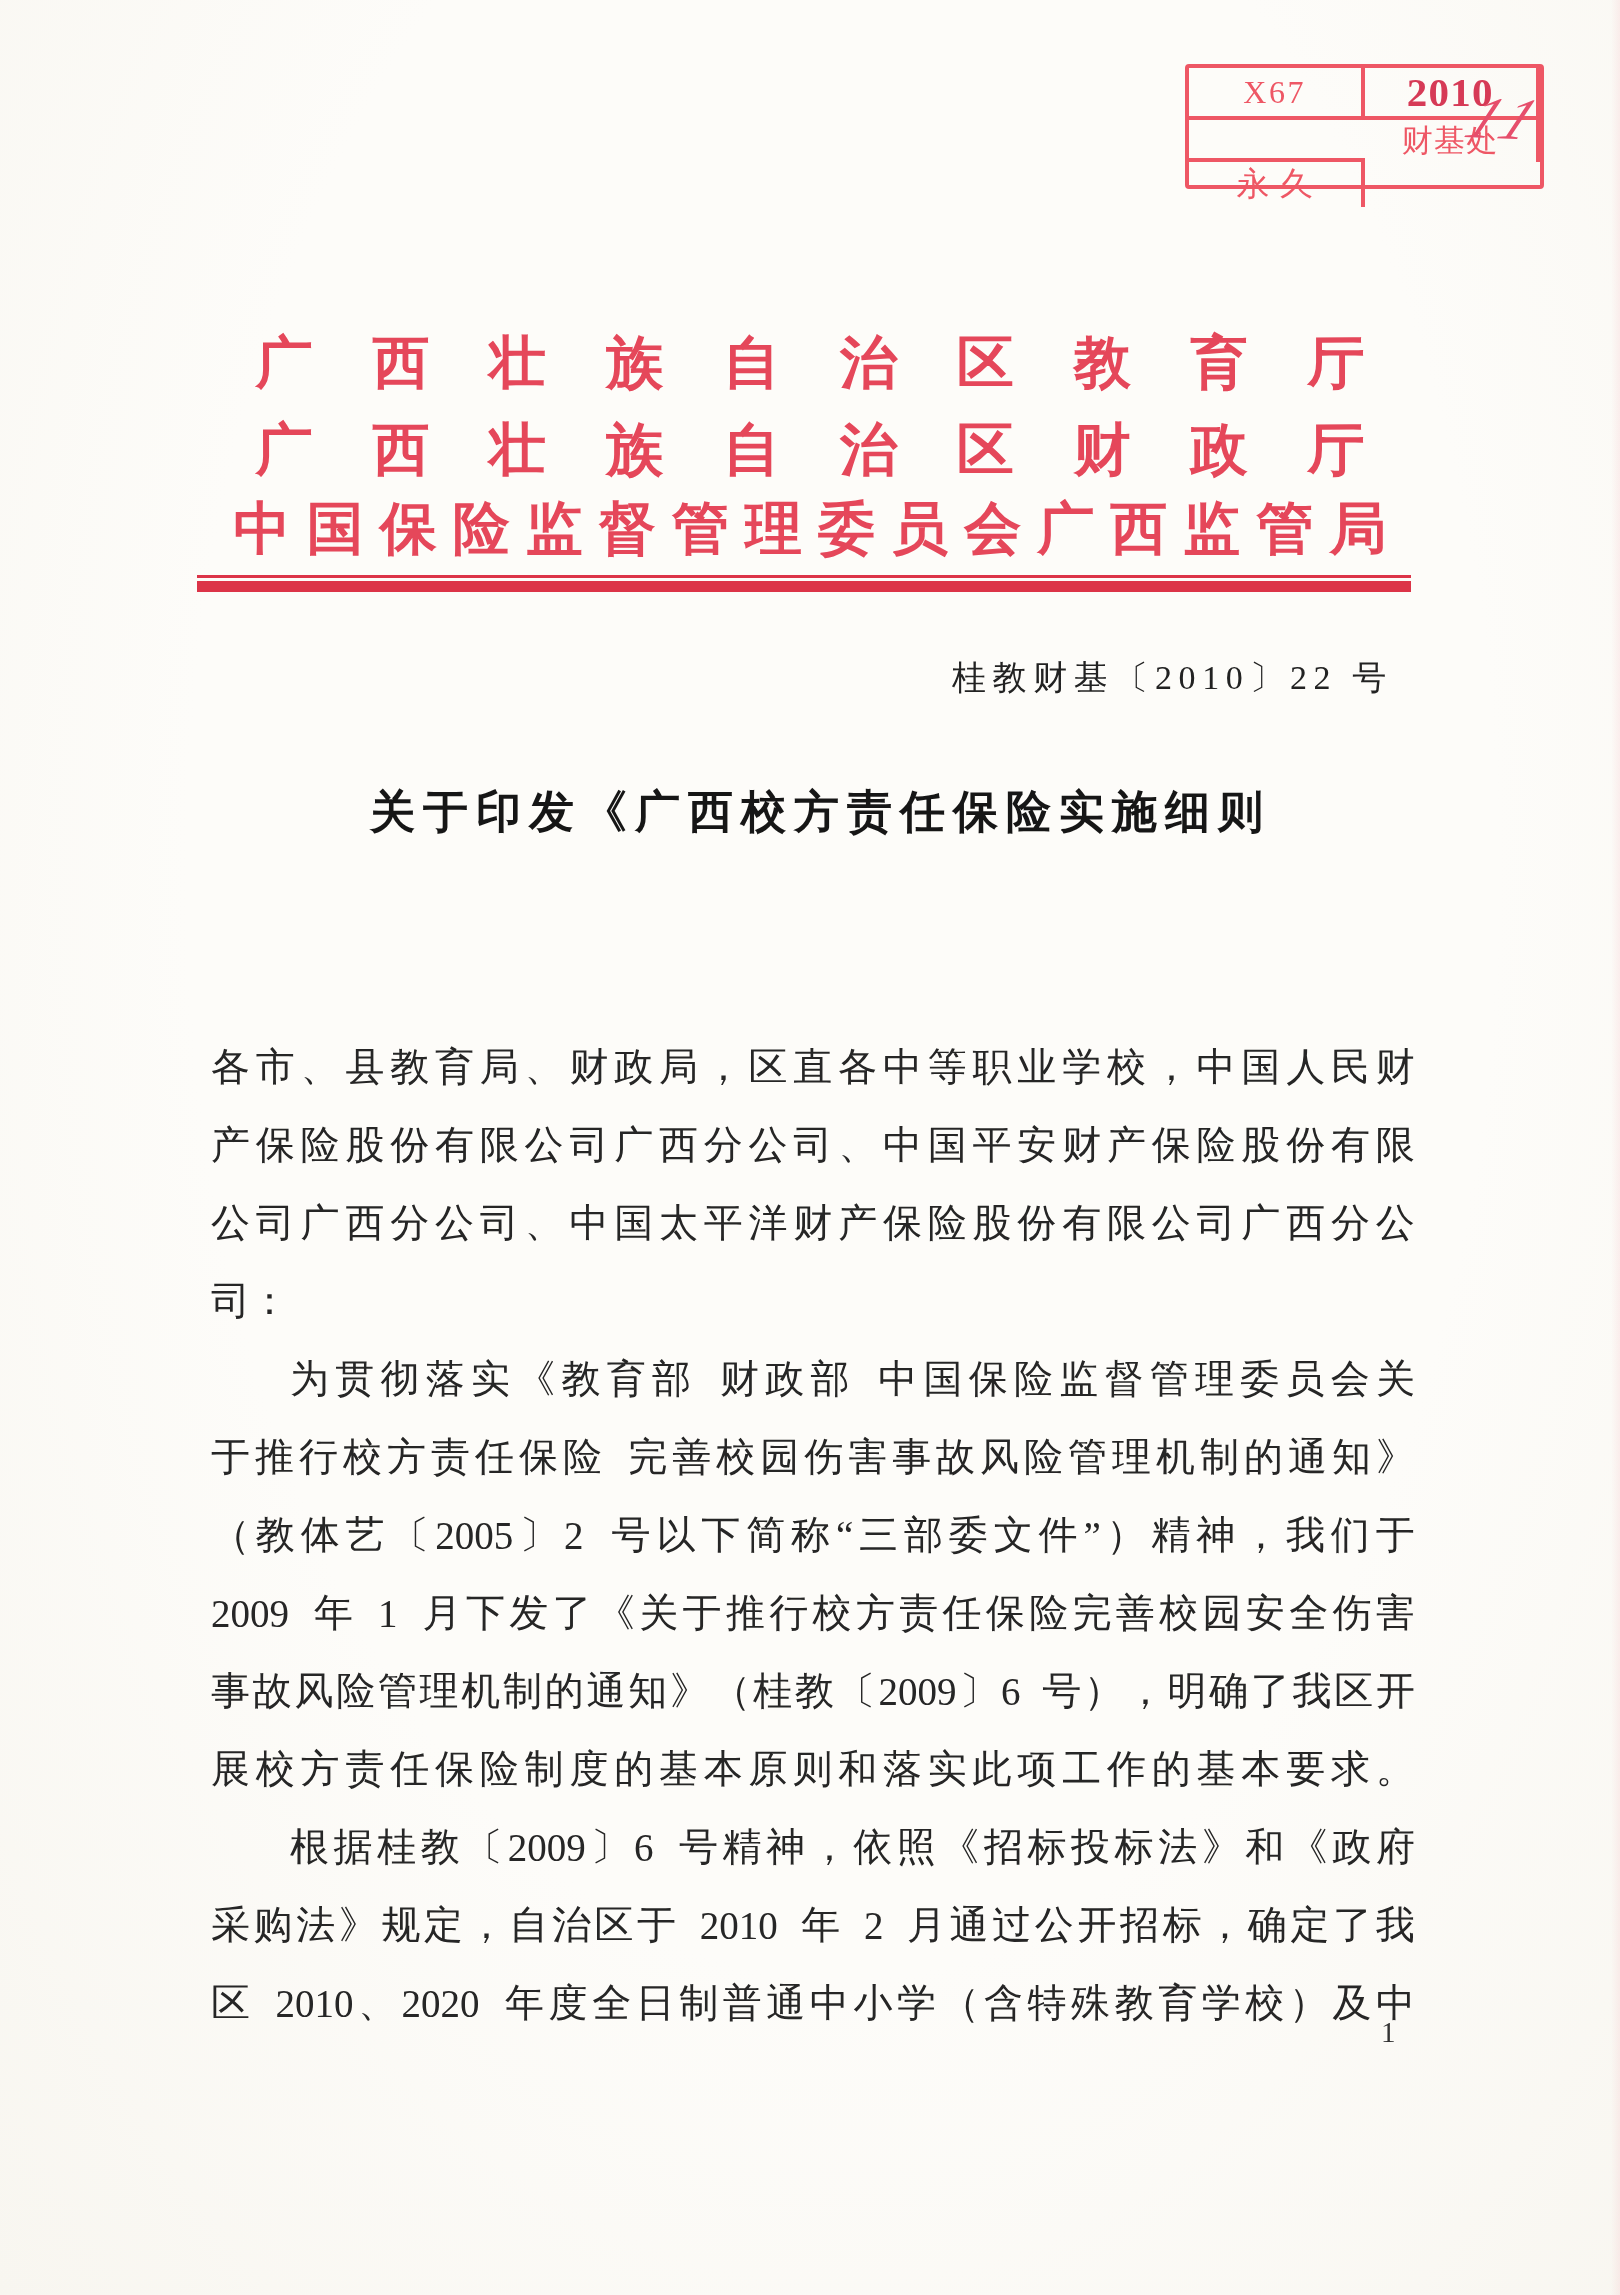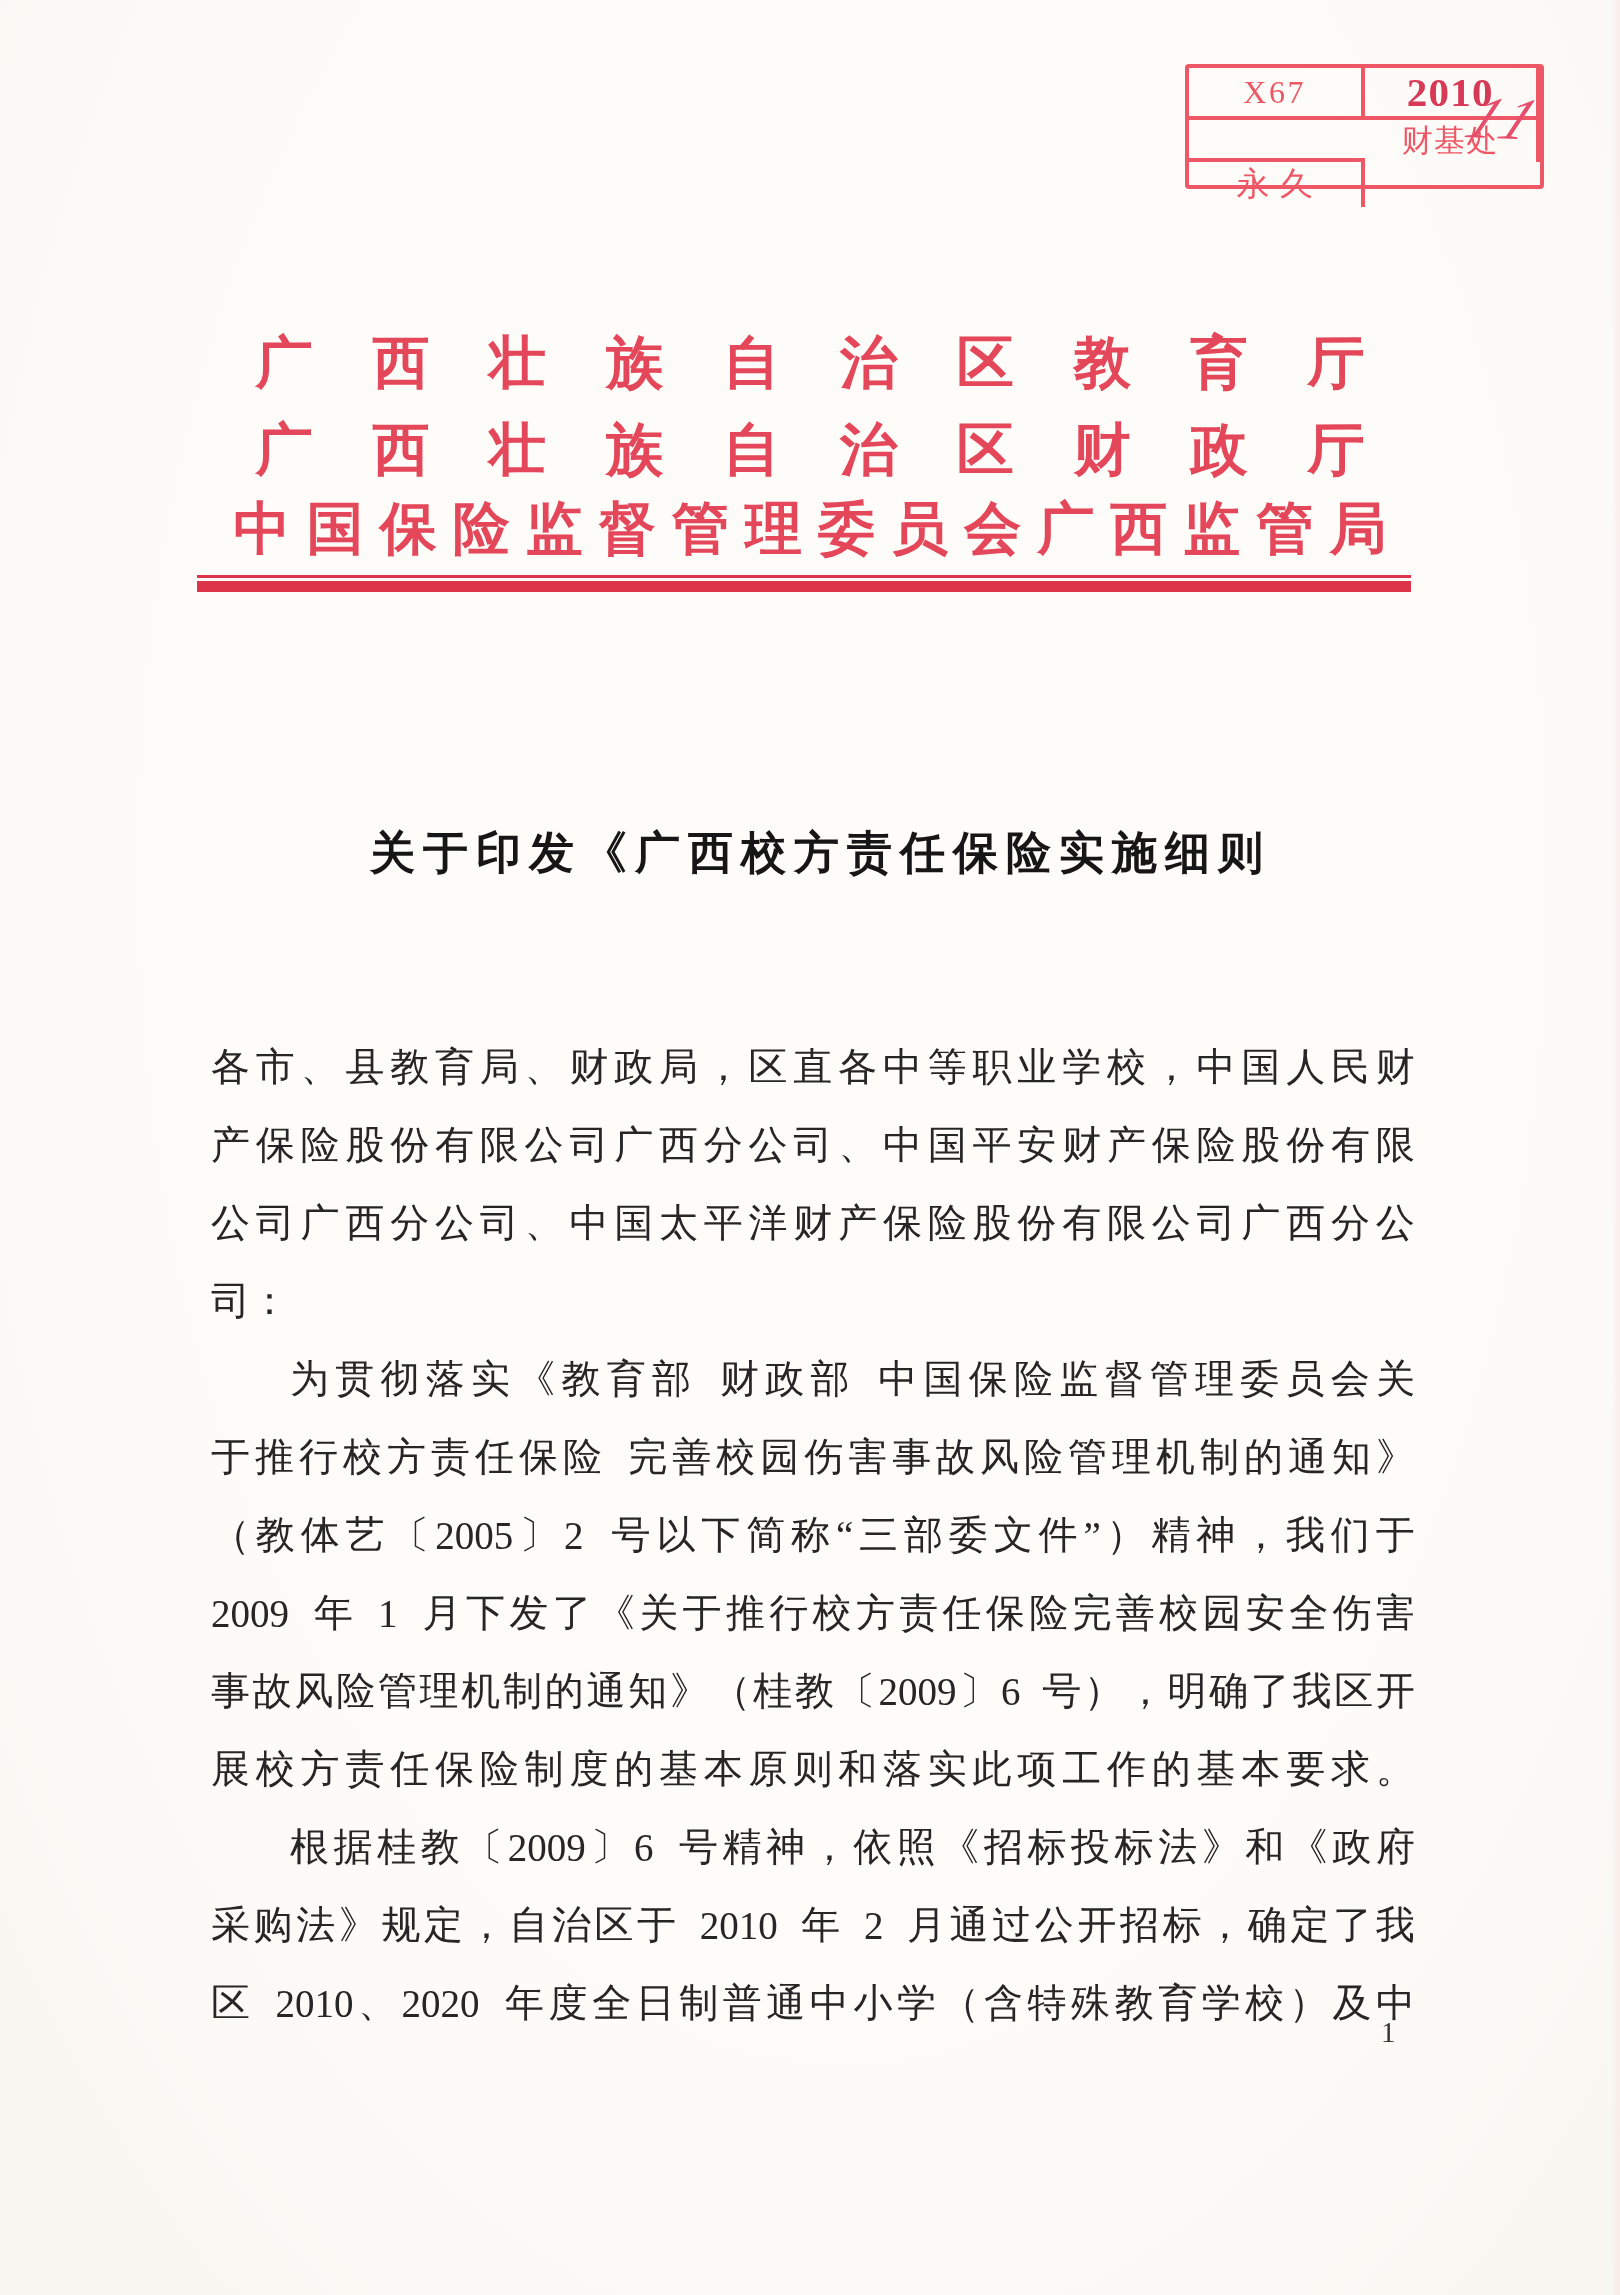--- a/index.html
+++ b/index.html
@@ -85,21 +85,21 @@
     color:#222;
   }
 
   
   .title-line {
     position:absolute; left:0; right:0;
     text-align:center;
     font-weight:700;
     color:#161616;
   }
-  .title-line.t1 { top:823px; font-size:45px; letter-spacing:8px;padding-left:21px; }
+  .title-line.t1 { top:782px; font-size:45px; letter-spacing:8px;padding-left:21px; }
   .title-line.t2 { top:883px; font-size:43px; letter-spacing:2px; }
 
   
   .body-block {
     position:absolute; top:1028px; left:211px;
     width:1204px;
     font-size:39px;
     color:var(--text_black);
   }
   .bline { height:78px; }
@@ -190,20 +190,21 @@
         <span>局</span>
       </div>
     </div>
 
   <div class="rule">
     <div class="thin"></div>
     <div class="gap"></div>
     <div class="band"></div>
   </div>
 
+  <div class="docnum">桂教财基〔2010〕22 号</div>
 
   <div class="title-line t1">关于印发《广西校方责任保险实施细则</div>
 
   <div class="body-block" id="body-block">
       <div class="bline jline">
         <span>各</span>
         <span>市</span>
         <span>、</span>
         <span>县</span>
         <span>教</span>

